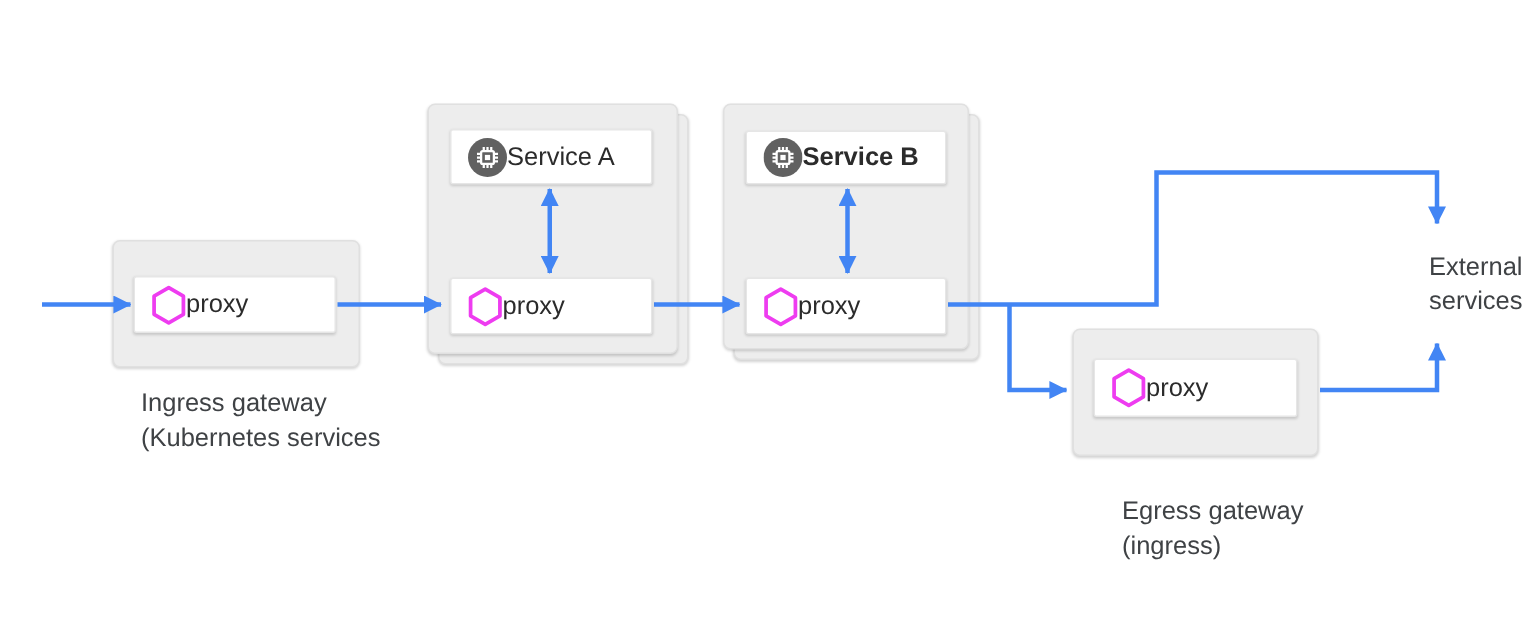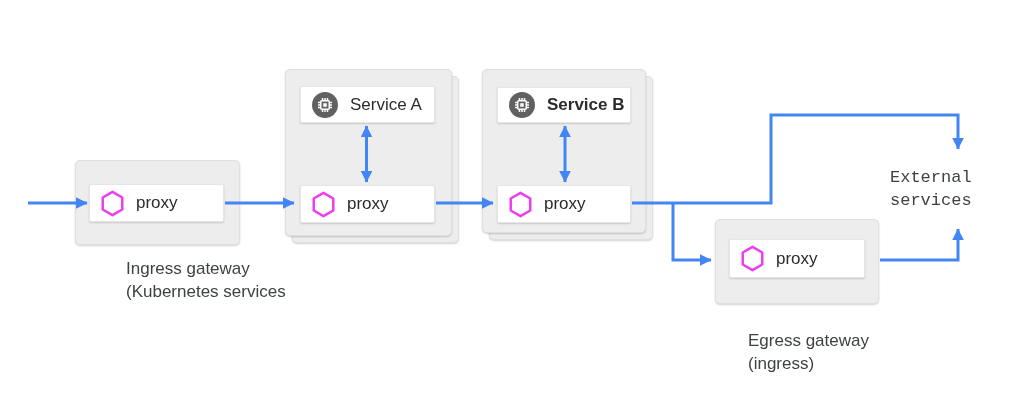--- a/index.html
+++ b/index.html
@@ -19,35 +19,35 @@
   .card{
     position:absolute;background:var(--card-gray);
     border:1px solid #e0e0e0;border-radius:5px;
     box-shadow:0 1px 2px rgba(0,0,0,.18);
     z-index:1;
   }
   .arrow-layer{position:absolute;left:0;top:0;z-index:2;}
   .arrow{stroke:var(--arrow-blue);stroke-width:3;fill:none;}
   .ah-fill{fill:var(--arrow-blue);}
   .wbox{
-    position:absolute;display:flex;align-items:center;gap:12px;
+    position:absolute;display:flex;align-items:center;
     background:#fff;border:1px solid #e6e6e6;border-radius:2px;
     box-shadow:0 1px 2px rgba(0,0,0,.16);
     padding-left:11px;z-index:3;
     font-size:17px;color:var(--text-dark);
   }
   .hex{stroke:var(--proxy-magenta);fill:#fff;stroke-width:2.6;stroke-linejoin:round;}
   .chip-circle{fill:var(--service-icon-gray);}
   .chip-glyph{stroke:#fff;stroke-width:1.5;fill:none;}
   .chip-core{fill:#fff;}
   .caption{
     position:absolute;z-index:3;font-size:17px;line-height:23px;
     color:var(--caption-gray);
   }
-  .caption.center{text-align:left;font-family:Liberation Mono, monospace;}
+  .caption.center{text-align:right;}
 </style>
 </head>
 <body>
 
 <div class="canvas">
 
   <div class="card" style="left:75px;top:160px;width:165px;height:85px;"></div>
 
   <div class="card" style="left:292px;top:76px;width:167px;height:167px;"></div>
   <div class="card" style="left:285px;top:69px;width:167px;height:167px;"></div>
@@ -116,21 +116,21 @@
     <span>proxy</span>
   </div>
 
   <div class="wbox" style="left:729px;top:239px;width:136px;height:39px;">
     <svg width="23" height="27" viewBox="0 0 24 28">
       <polygon class="hex" points="12,1.8 22.2,7.7 22.2,20.3 12,26.2 1.8,20.3 1.8,7.7"></polygon>
     </svg>
     <span>proxy</span>
   </div>
 
-  <div class="caption" style="left:94px;top:257px;margin-left:32px;">
+  <div class="caption" style="left:94px;top:257px;">
     <div>Ingress gateway</div>
     <div>(Kubernetes services</div>
   </div>
 
   <div class="caption" style="left:748px;top:329px;">
     <div>Egress gateway</div>
     <div>(ingress)</div>
   </div>
 
   <div class="caption center" style="left:890px;top:166px;width:125px;">

